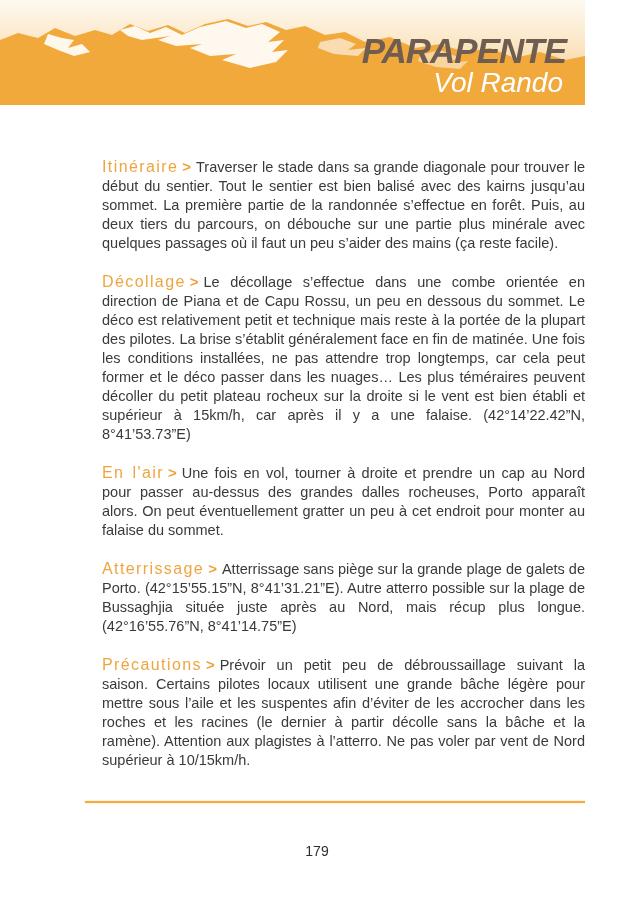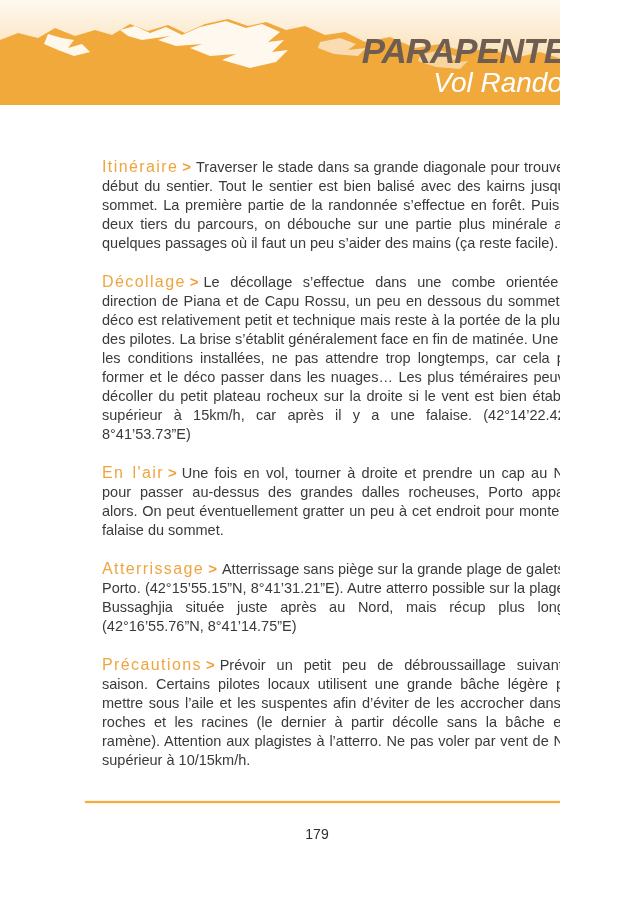--- a/index.html
+++ b/index.html
@@ -3,20 +3,21 @@
 <meta charset="utf-8">
 <style>
   html, body { margin: 0; padding: 0; background: #ffffff; }
   .page {
     position: relative;
     width: 560px;
     height: 900px;
     background: #ffffff;
     overflow: hidden;
     font-family: "Liberation Sans", sans-serif;
+    padding-left: 25px;
   }
   .header-banner {
     position: absolute;
     top: 0; left: 0;
     width: 634px; height: 105px;
   }
   .content {
     position: absolute;
     left: 102px;
     top: 157px;
@@ -46,21 +47,21 @@
     position: absolute;
     top: 801px;
     left: 85px;
     width: 549px;
     height: 2px;
     background: #f6ab3e;
     box-shadow: 0 0 2px rgba(246,171,62,0.6);
   }
   .page-number {
     position: absolute;
-    top: 826px;
+    top: 843px;
     left: 0;
     width: 634px;
     text-align: center;
     font-size: 14px;
     color: #2f2f2f;
   }
 </style>
 </head>
 <body>
 

